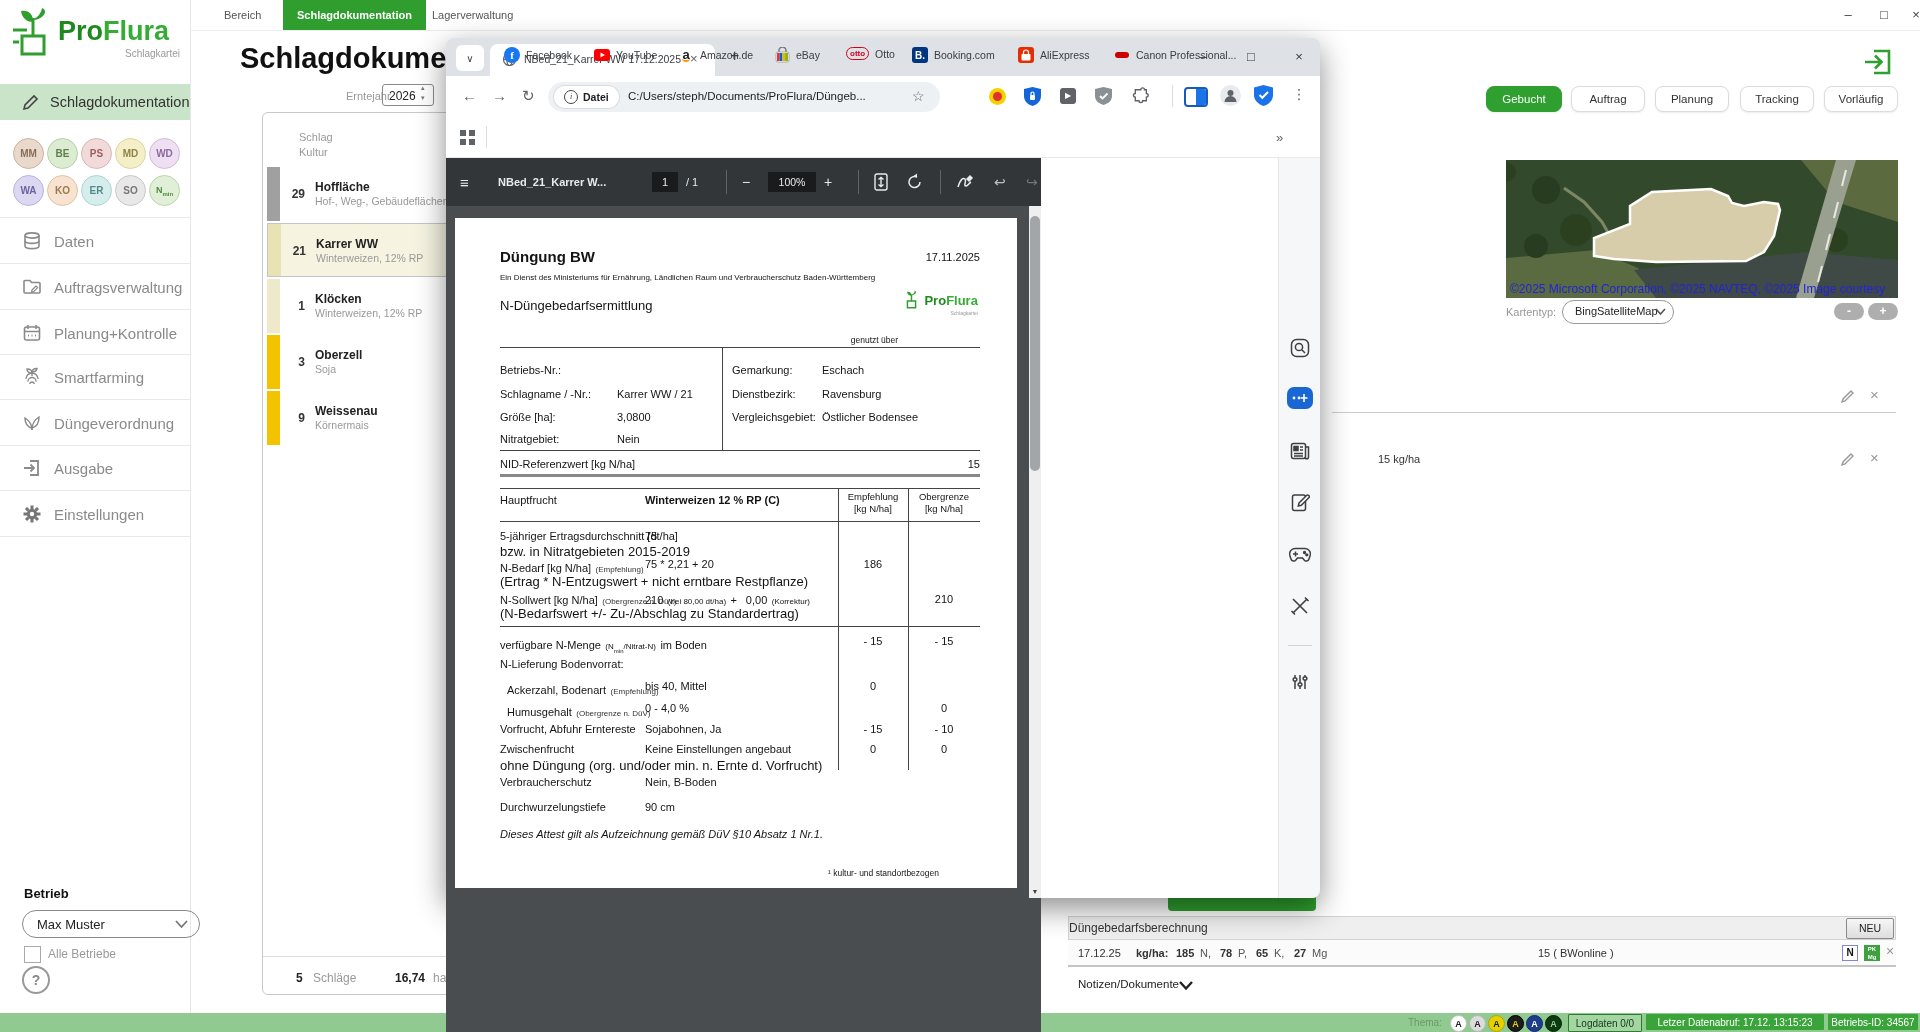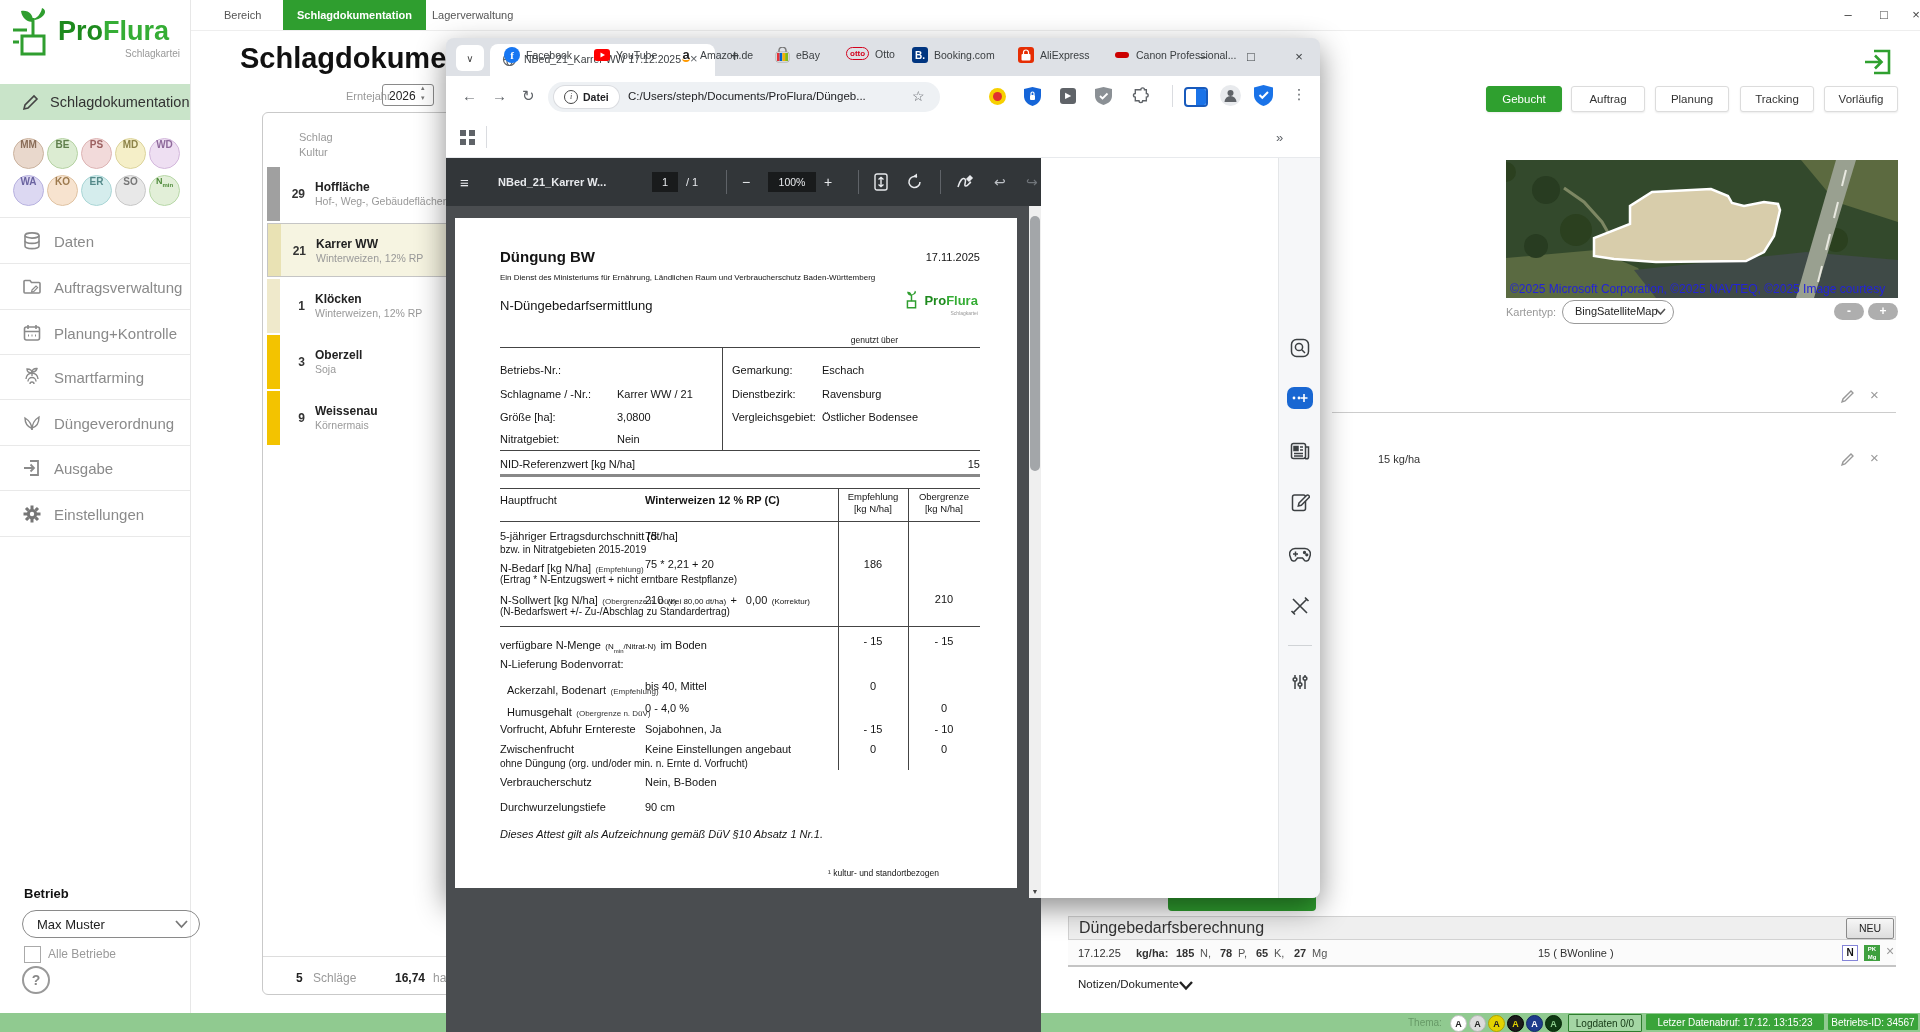--- a/index.html
+++ b/index.html
@@ -8,33 +8,33 @@
   svg{display:block}
   
   #topbar{left:0;top:0;width:1920px;height:30px;background:#fff;border-bottom:1px solid #eee}
   .toptab{position:absolute;top:0;height:30px;display:flex;align-items:center;font-size:11px;color:#555;padding:0 14px;cursor:default}
   .toptab.active{background:#2f9e2f;color:#fff;font-weight:bold}
   .winbtn{position:absolute;top:4px;width:24px;height:22px;text-align:center;font-size:13px;color:#444;line-height:22px}
   
   #sidebar{left:0;top:0;width:190px;height:1013px;background:#fff;border-right:1px solid #e7e7e7}
   #activeitem{left:0;top:84px;width:190px;height:36px;background:#c9e4c9;display:flex;align-items:center}
   #activebar{left:0;top:84px;width:7px;height:36px;background:#3a8f3a}
-  .badge{position:absolute;width:29px;height:29px;border-radius:50%;display:flex;align-items:flex-start;justify-content:center;font-size:10px;font-weight:bold;border:1px solid #ccc}
+  .badge{position:absolute;width:29px;height:29px;border-radius:50%;display:flex;align-items:center;justify-content:center;font-size:10px;font-weight:bold;border:1px solid #ccc}
   .menuitem{position:absolute;left:0;width:190px;height:30px;display:flex;align-items:center;gap:12px;padding-left:22px;box-sizing:border-box;color:#8a8a8a;font-size:15px}
   .menudiv{position:absolute;left:0;width:190px;height:1px;background:#e9e9e9}
   
   #listpanel{left:262px;top:112px;width:595px;height:883px;background:#fff;border:1px solid #c9c9c9;border-radius:6px;box-sizing:border-box}
   .lrow{position:absolute;left:4px;width:585px;height:54px;background:#fff}
   .lrow.sel{background:#f6f4e1;border:1px solid #c5c5c5;box-sizing:border-box}
   .lbar{position:absolute;left:0;top:0;width:13px;height:100%}
   .lnum{position:absolute;left:14px;top:20px;width:24px;text-align:right;font-size:12px;font-weight:bold;color:#333}
   .lname{position:absolute;left:48px;top:13px;font-size:12px;font-weight:bold;color:#222}
   .lcult{position:absolute;left:48px;top:28px;font-size:10.5px;color:#999}
   
-  .statusbtn{position:absolute;top:86px;height:24px;border-radius:3px;font-size:11.5px;display:flex;align-items:center;justify-content:center;background:#fff;border:1px solid #dcdcdc;color:#333;box-shadow:0 1px 2px rgba(0,0,0,.08)}
+  .statusbtn{position:absolute;top:86px;height:24px;border-radius:8px;font-size:11.5px;display:flex;align-items:center;justify-content:center;background:#fff;border:1px solid #dcdcdc;color:#333;box-shadow:0 1px 2px rgba(0,0,0,.08)}
   .statusbtn.green{background:#2fa02f;border-color:#2fa02f;color:#fff}
   .penicon{position:absolute;width:16px;height:16px}
   .xicon{position:absolute;font-size:15px;color:#999}
   
   #dbbbar{left:1068px;top:916px;width:828px;height:24px;background:#efefef;border:1px solid #d2d2d2;box-sizing:border-box;display:flex;align-items:center}
   #dbbrow{left:1068px;top:940px;width:828px;height:27px;background:#fbfbfb;border-bottom:2px solid #c4c4c4;box-sizing:border-box}
   .dbtxt{position:absolute;top:7px;font-size:11px;color:#333}
   
   #statusbar{left:0;top:1013px;width:1920px;height:19px;background:#90ca90}
   .thema{position:absolute;top:2px;width:15px;height:15px;border-radius:50%;font-size:9px;font-weight:bold;display:flex;align-items:center;justify-content:center}
@@ -52,21 +52,21 @@
   .ptool{position:absolute;top:14px;height:20px;display:flex;align-items:center;justify-content:center;color:#e8eaed}
   .pdiv{position:absolute;top:12px;width:1px;height:24px;background:#5f6368}
   #viewer{left:0;top:168px;width:595px;height:880px;background:#4a4d50;border-bottom-left-radius:8px;overflow:hidden}
   #estrip{left:832px;top:120px;width:42px;height:740px;background:#f6f7f9;border-left:1px solid #e4e6e8;box-sizing:border-box;border-bottom-right-radius:8px}
   .eic{position:absolute;left:9px;width:24px;height:24px;display:flex;align-items:center;justify-content:center}
   
   #page{left:9px;top:12px;width:562px;height:670px;background:#fff;color:#141414}
   .pg{position:absolute;white-space:nowrap}
   .p11{font-size:11px}
   .p8{font-size:8px}
-  .p75{font-size:10px}
+  .p75{font-size:13px}
   .hl{position:absolute;height:1px;background:#444}
   .vl{position:absolute;width:1px;background:#444}
   .cell{position:absolute;text-align:center;font-size:11px}
 </style>
 </head>
 <body>
 
 <div class="abs" id="topbar">
   <div class="toptab" style="left:210px">Bereich</div>
   <div class="toptab active" style="left:283px">Schlagdokumentation</div>
@@ -331,21 +331,21 @@
 <div class="abs" style="left:1378px;top:453px;font-size:11px;color:#333">15 kg/ha</div>
 <span class="penicon" style="left:1840px;top:451px">
     <svg width="16" height="16" viewBox="0 0 16 16">
       <path d="M2 14 L3 11 L11 3 L13 5 L5 13 Z M11 3 L13 5" fill="none" stroke="#999" stroke-width="1.4"></path>
     </svg>
   </span>
 <span class="xicon" style="left:1870px;top:449px">×</span>
 
 <div class="abs" style="left:1168px;top:896px;width:148px;height:15px;background:#2fa02f;border-radius:0 0 4px 4px"></div>
 <div class="abs" id="dbbbar">
-  <span style="margin-left:10px;font-size:16px;color:#333">Düngebedarfsberechnung</span>
+  <span style="font-size:12px;color:#333">Düngebedarfsberechnung</span>
 </div>
 <div class="abs" style="left:1846px;top:918px;width:46px;height:19px;background:linear-gradient(#f6f6f6,#ddd);border:1px solid #8a8a8a;border-radius:2px;text-align:center;font-size:10.5px;line-height:18px;color:#222">NEU</div>
 <div class="abs" id="dbbrow">
   <span class="dbtxt" style="left:10px">17.12.25</span>
   <span class="dbtxt" style="left:68px;font-weight:bold">kg/ha:</span>
   <span class="dbtxt" style="left:108px;font-weight:bold">185</span>
   <span class="dbtxt" style="left:132px;color:#555">N,</span>
   <span class="dbtxt" style="left:152px;font-weight:bold">78</span>
   <span class="dbtxt" style="left:170px;color:#555">P,</span>
   <span class="dbtxt" style="left:188px;font-weight:bold">65</span>

